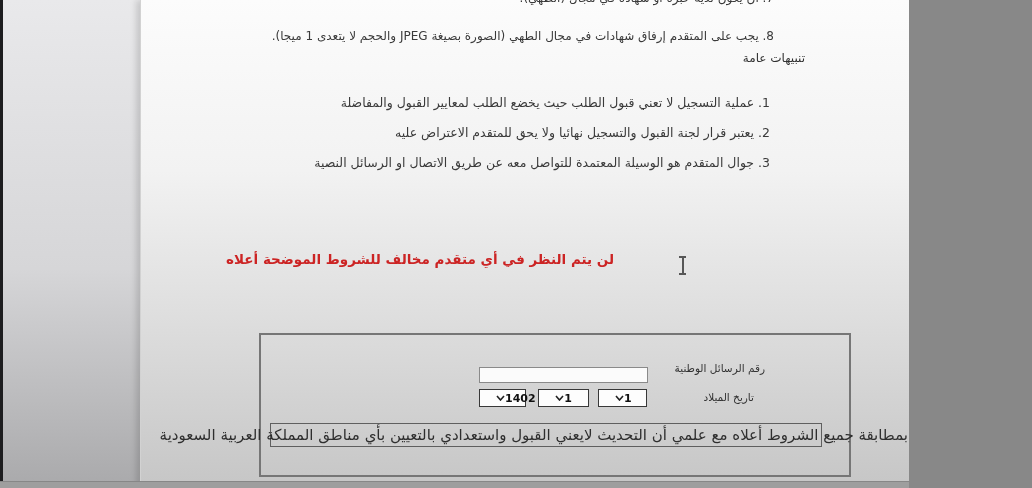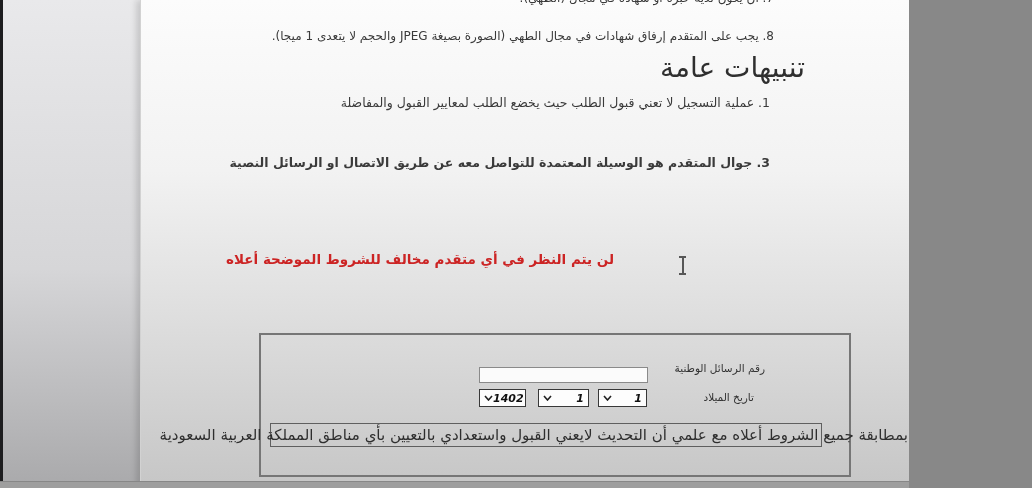--- a/index.html
+++ b/index.html
@@ -18,23 +18,23 @@
     background:linear-gradient(#fcfcfc 0%,#f2f2f2 35%,#dedede 65%,#c6c6c6 100%);
     border-right:2px solid #a2a2a2;border-left:1px solid #d2d2d2;
     box-shadow:-4px 0 6px rgba(0,0,0,0.14);
   }
   .bottom-strip{position:absolute;left:0;top:481px;width:1032px;height:7px;background:#9e9e9e;border-top:1px solid #878787;z-index:30;}
 
   .txt{position:absolute;direction:rtl;white-space:nowrap;color:#3a3a3a;z-index:10;}
   .cond{font-size:12px;}
   .clipped{top:-10px;right:135px;line-height:16px;}
   .attach{top:29px;right:135px;}
-  .heading{top:51px;right:104px;font-size:28px;color:#2f2f2f;}
+  .heading{top:51px;right:104px;font-size:12px;color:#2f2f2f;}
   .notice{font-size:12.5px;right:139px;text-align:center;}
-  .n1{top:95px;} .n2{top:125px;} .n3{top:155px;font-weight:bold;}
+  .n1{top:95px;} .n2{top:125px;} .n3{top:155px;}
   .warning{top:251px;right:295px;font-size:13.5px;font-weight:700;}
 
   
   .ibeam{position:absolute;left:678px;top:256px;width:9px;height:19px;z-index:40;}
   .ibeam .stem{position:absolute;left:3.5px;top:2px;width:2px;height:15px;background:#575757;}
   .ibeam .serif{position:absolute;left:1px;width:7px;height:2px;background:#575757;}
   .ibeam .serif.t{top:0;} .ibeam .serif.b{bottom:0;}
 
   
   .form-box{
@@ -44,21 +44,21 @@
   .fld-label{position:absolute;direction:rtl;white-space:nowrap;font-size:10.5px;color:#333;}
   .lbl-id{top:27px;right:84px;}
   .lbl-dob{top:56px;right:95px;}
   .id-input{
     position:absolute;top:32px;left:218px;width:169px;height:16px;
     background:#fbfbfb;border:1px solid #8a8a8a;padding:0 3px;font-size:11px;outline:none;
   }
   .sel{
     position:absolute;top:54px;height:18px;background:#fdfdfd;border:1.5px solid #383838;
     display:flex;align-items:center;justify-content:space-between;direction:ltr;
-    padding:0 4px;cursor:default;font-style:italic;
+    padding:0 16px;cursor:default;
   }
   .sel-year{left:218px;width:47px;}
   .sel-month{left:277px;width:51px;}
   .sel-day{left:337px;width:49px;}
   .sel .val{font-size:11px;font-weight:600;color:#111;}
   .chev{display:flex;align-items:center;}
   .agree-box{
     position:absolute;left:9px;top:88px;width:552px;height:24px;
     border:1.5px solid #5f5f5f;display:flex;align-items:center;justify-content:center;
   }
@@ -75,20 +75,21 @@
 
   <div class="page"></div>
 
   <div class="txt cond clipped">7. ان يكون لديه خبرة او شهادة في مجال (الطهي).</div>
 
   <div class="txt cond attach">8. يجب على المتقدم إرفاق شهادات في مجال الطهي (الصورة بصيغة JPEG والحجم لا يتعدى 1 ميجا).</div>
 
   <div class="txt heading">تنبيهات عامة</div>
 
   <div class="txt notice n1">1. عملية التسجيل لا تعني قبول الطلب حيث يخضع الطلب لمعايير القبول والمفاضلة</div>
+  <div class="txt notice n2">2. يعتبر قرار لجنة القبول والتسجيل نهائيا ولا يحق للمتقدم الاعتراض عليه</div>
   <div class="txt notice n3">3. جوال المتقدم هو الوسيلة المعتمدة للتواصل معه عن طريق الاتصال او الرسائل النصية</div>
 
   <div class="txt warning" style="color: rgb(204, 36, 36);">لن يتم النظر في أي متقدم مخالف للشروط الموضحة أعلاه</div>
 
   <div class="ibeam">
     <div class="serif t"></div>
       <div class="stem"></div>
       <div class="serif b"></div>
   </div>
 

